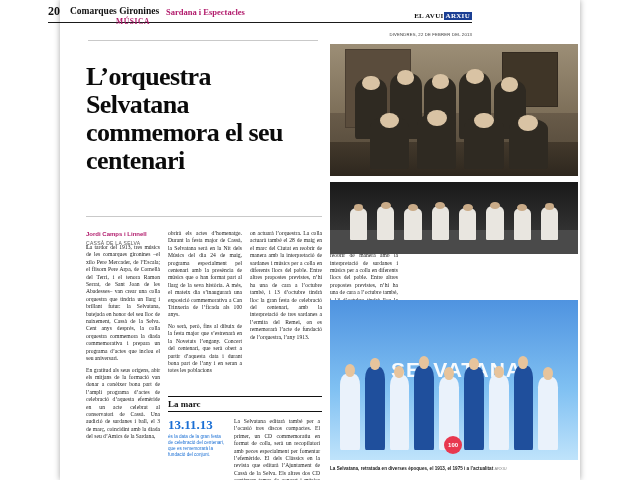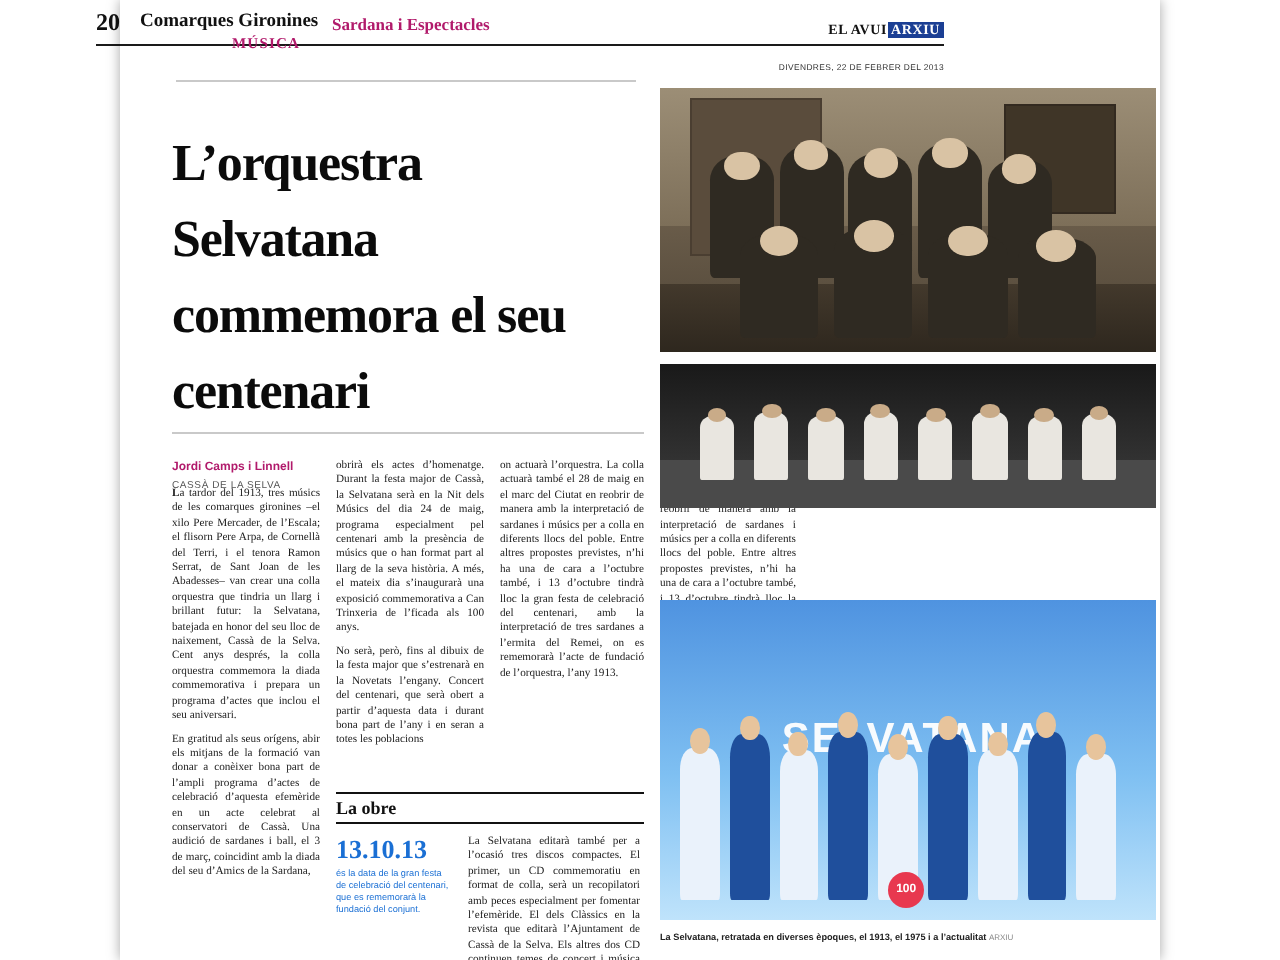--- a/index.html
+++ b/index.html
@@ -15,21 +15,21 @@
   .mh-logo{position:absolute;right:0;top:0px;text-align:right;}
   .mh-logo .l1{font-family:"Liberation Serif",serif;font-weight:bold;font-size:7px;color:#111;letter-spacing:.3px;}
   .mh-logo .l1 .blue{background:#1b3f94;color:#fff;padding:0 2px;}
   .mh-logo .l2{font-family:"Liberation Sans",sans-serif;font-size:4.2px;color:#333;letter-spacing:.2px;margin-top:1px;}
 
   
   .kicker{position:absolute;left:88px;top:17px;font-family:Liberation Serif, serif;font-weight:bold;font-size:7.5px;color:#b11a6b;letter-spacing:.6px;margin-left:28px;}
   .kicker-rule{position:absolute;left:88px;top:40px;width:230px;height:1px;background:#c9c9c9;}
 
   
-  .headline{position:absolute;left:86px;top:46px;width:232px;font-family:"Liberation Serif",serif;font-weight:bold;font-size:26px;line-height:38px;color:#0b0b0b;letter-spacing:-0.6px;}
+  .headline{position:absolute;left:86px;top:46px;width:232px;font-family:"Liberation Serif",serif;font-weight:bold;font-size:26px;line-height:28px;color:#0b0b0b;letter-spacing:-0.6px;}
 
   
   .stand{position:absolute;left:86px;top:180px;width:236px;font-family:"Liberation Serif",serif;font-size:7.4px;line-height:10.5px;color:#111;}
   .stand .sq{display:inline-block;width:5px;height:5px;background:#1b3f94;margin-right:3px;}
   .stand-rule{position:absolute;left:86px;top:216px;width:236px;height:1px;background:#c9c9c9;}
 
   
   .byline{position:absolute;left:86px;top:230px;width:70px;}
   .byline .name{font-family:"Liberation Sans",sans-serif;font-weight:bold;font-size:6px;color:#b11a6b;line-height:8px;}
   .byline .place{font-family:"Liberation Sans",sans-serif;font-size:5px;color:#555;margin-top:1.5px;letter-spacing:.3px;}
@@ -123,22 +123,22 @@
   </div>
   <div class="col" id="col2">
     <p>obrirà els actes d’homenatge. Durant la festa major de Cassà, la Selvatana serà en la Nit dels Músics del dia 24 de maig, programa especialment pel centenari amb la presència de músics que o han format part al llarg de la seva història. A més, el mateix dia s’inaugurarà una exposició commemorativa a Can Trinxeria de l’ficada als 100 anys.</p>
     <p>No serà, però, fins al dibuix de la festa major que s’estrenarà en la Novetats l’engany. Concert del centenari, que serà obert a partir d’aquesta data i durant bona part de l’any i en seran a totes les poblacions</p>
   </div>
   <div class="col" id="col3">
     <p>on actuarà l’orquestra. La colla actuarà també el 28 de maig en el marc del Ciutat en reobrir de manera amb la interpretació de sardanes i músics per a colla en diferents llocs del poble. Entre altres propostes previstes, n’hi ha una de cara a l’octubre també, i 13 d’octubre tindrà lloc la gran festa de celebració del centenari, amb la interpretació de tres sardanes a l’ermita del Remei, on es rememorarà l’acte de fundació de l’orquestra, l’any 1913.</p>
   </div>
 
   <div class="databox">
-    <div class="dtitle">La obre</div>
-    <div class="dnum">13.10.13</div>
+    <div class="dtitle">La marc</div>
+    <div class="dnum">13.11.13</div>
     <div class="dtxt">és la data de la gran festa de celebració del centenari, que es rememorarà la fundació del conjunt.</div>
     <div class="dbody">La Selvatana editarà també per a l’ocasió tres discos compactes. El primer, un CD commemoratiu en format de colla, serà un recopilatori amb peces especialment per fomentar l’efemèride. El dels Clàssics en la revista que editarà l’Ajuntament de Cassà de la Selva. Els altres dos CD continuen temes de concert i música de ball respectivament.</div>
   </div>
 
   <div id="col4">
     <p>on actuarà l’orquestra. La colla actuarà també el 28 de maig en el marc del Ciutat en reobrir de manera amb la interpretació de sardanes i músics per a colla en diferents llocs del poble. Entre altres propostes previstes, n’hi ha una de cara a l’octubre també, i 13 d’octubre tindrà lloc la gran festa de celebració del centenari, amb la interpretació de tres sardanes a l’ermita del Remei, on es rememorarà l’acte de fundació de l’orquestra, l’any 1913.</p>
   </div>
 
   <div class="photo" id="photo1">
     <div class="p1bg"></div>

